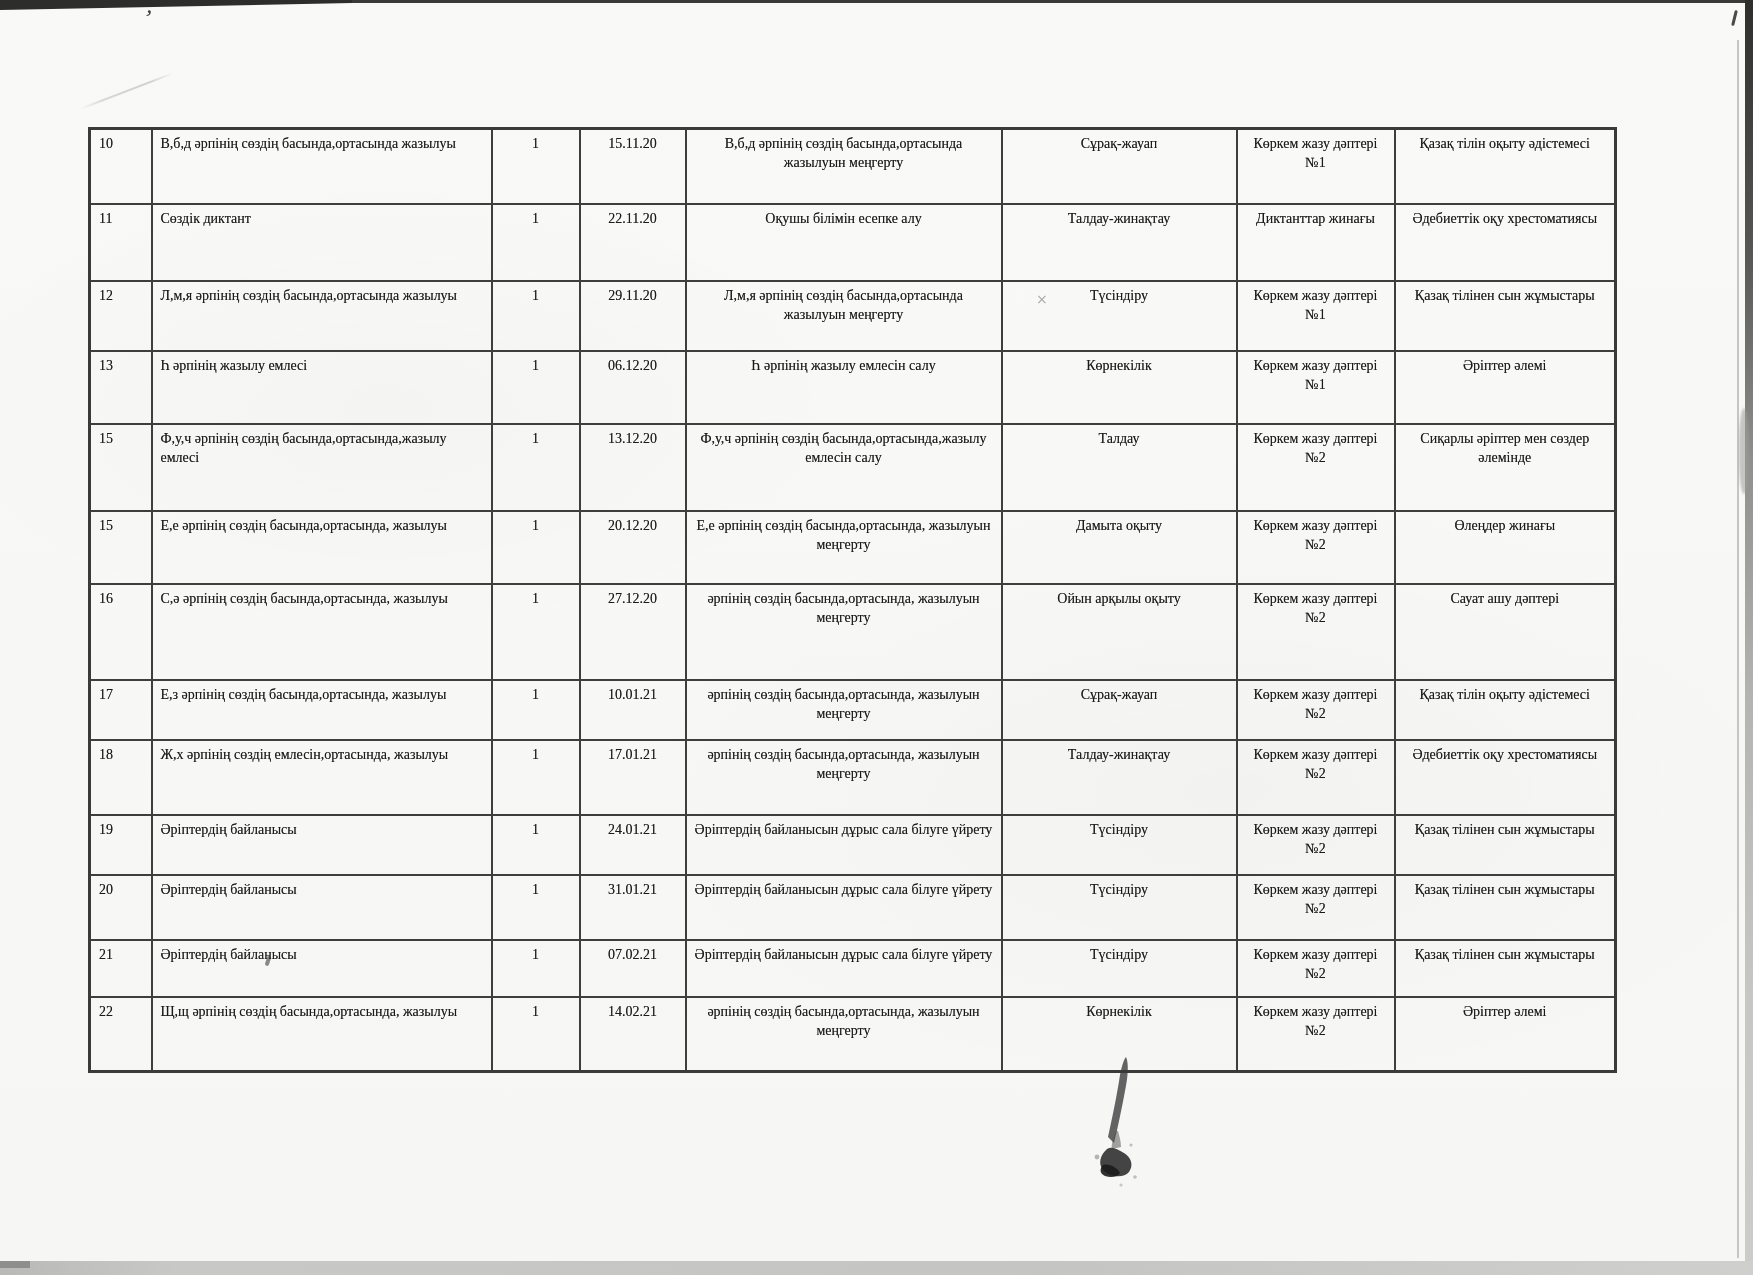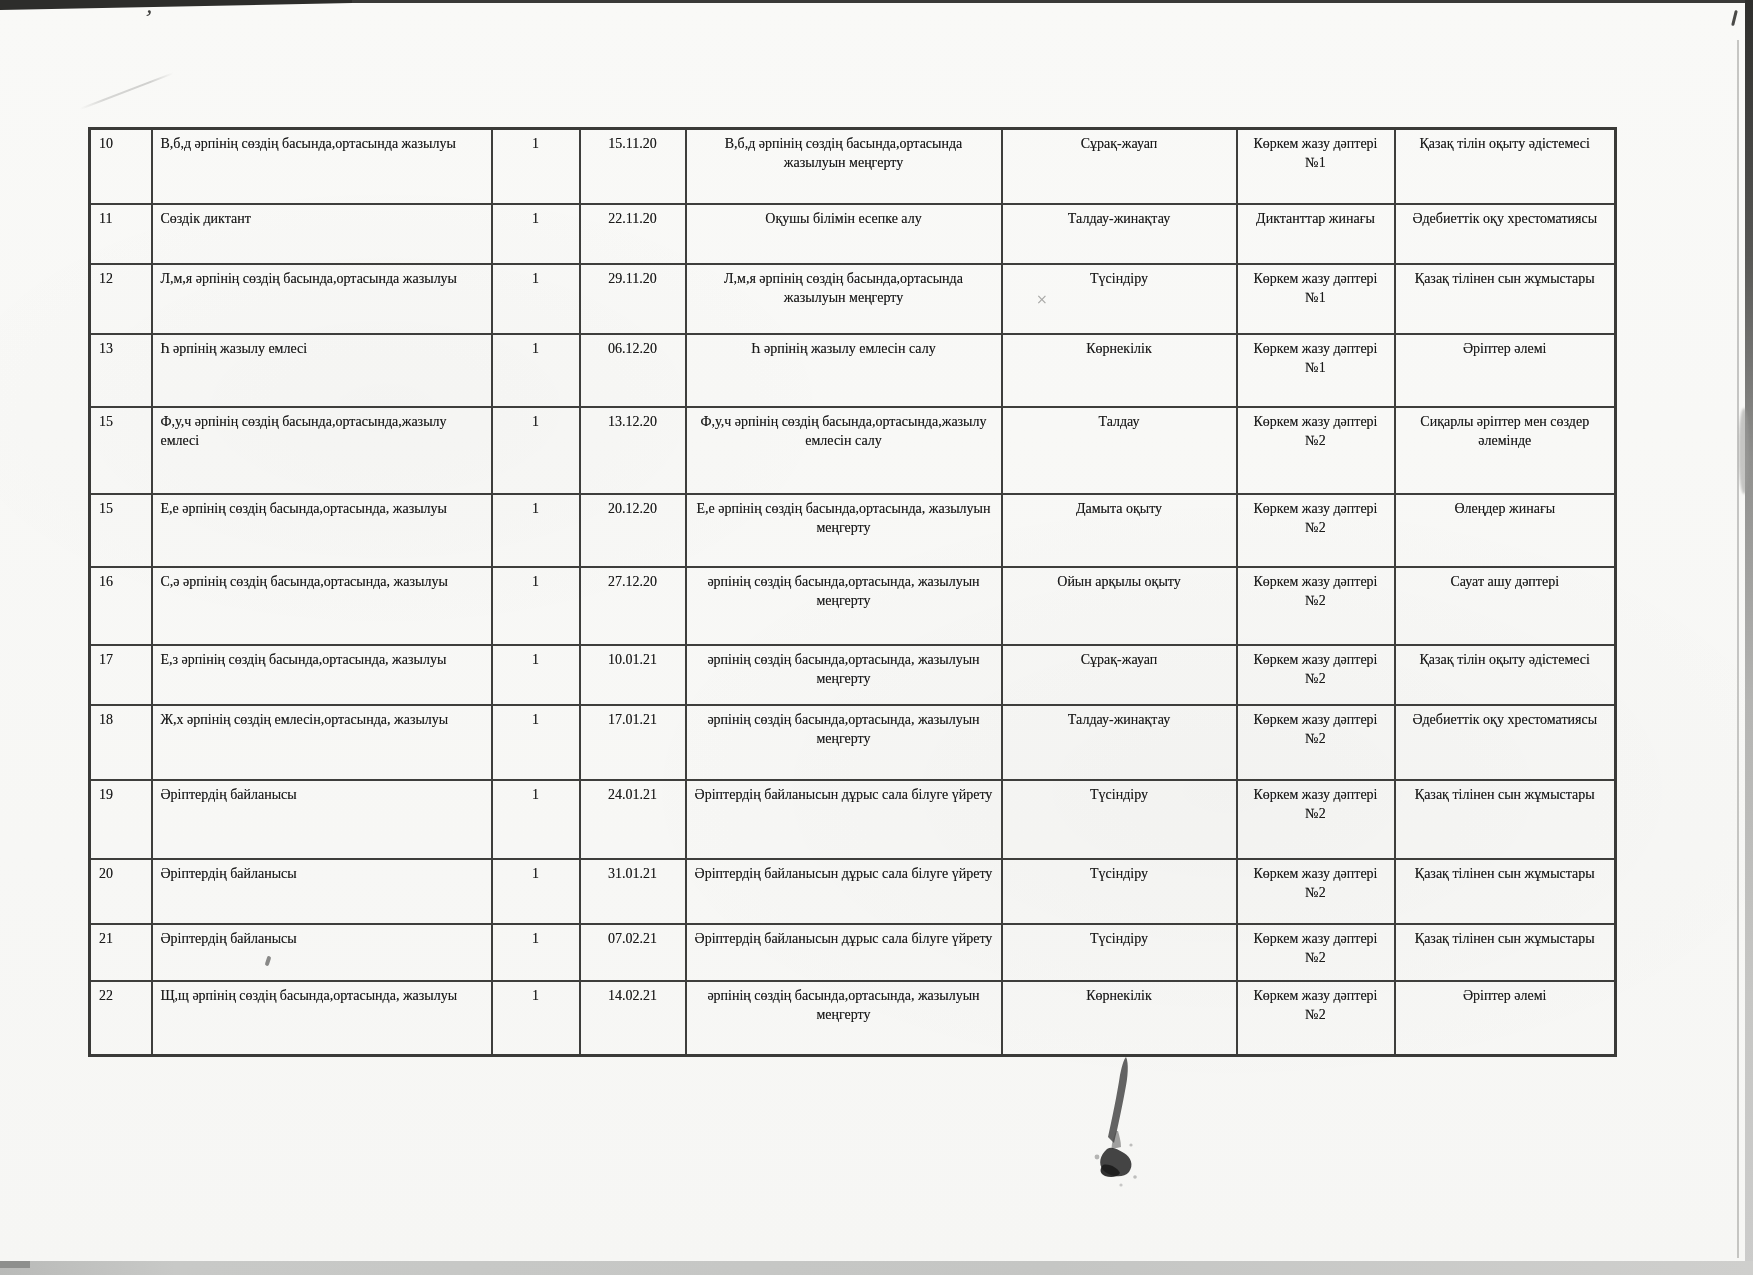--- a/index.html
+++ b/index.html
@@ -87,21 +87,21 @@
         <tr style="height: 75px;">
     <td class="c-num">10</td>
     <td class="c-topic">В,б,д әрпінің сөздің басында,ортасында жазылуы</td>
     <td class="c-hours">1</td>
     <td class="c-date">15.11.20</td>
     <td class="c-obj">В,б,д әрпінің сөздің басында,ортасында жазылуын меңгерту</td>
     <td class="c-method">Сұрақ-жауап</td>
     <td class="c-res">Көркем жазу дәптері №1</td>
     <td class="c-lit">Қазақ тілін оқыту әдістемесі</td>
   </tr>
-        <tr style="height: 60px;">
+        <tr style="height: 77px;">
     <td class="c-num">11</td>
     <td class="c-topic">Сөздік диктант</td>
     <td class="c-hours">1</td>
     <td class="c-date">22.11.20</td>
     <td class="c-obj">Оқушы білімін есепке алу</td>
     <td class="c-method">Талдау-жинақтау</td>
     <td class="c-res">Диктанттар жинағы</td>
     <td class="c-lit">Әдебиеттік оқу хрестоматиясы</td>
   </tr>
         <tr style="height: 70px;">
@@ -137,21 +137,21 @@
         <tr style="height: 73px;">
     <td class="c-num">15</td>
     <td class="c-topic">Е,е әрпінің сөздің басында,ортасында, жазылуы</td>
     <td class="c-hours">1</td>
     <td class="c-date">20.12.20</td>
     <td class="c-obj">Е,е әрпінің сөздің басында,ортасында, жазылуын меңгерту</td>
     <td class="c-method">Дамыта оқыту</td>
     <td class="c-res">Көркем жазу дәптері №2</td>
     <td class="c-lit">Өлеңдер жинағы</td>
   </tr>
-        <tr style="height: 78px;">
+        <tr style="height: 96px;">
     <td class="c-num">16</td>
     <td class="c-topic">С,ә әрпінің сөздің басында,ортасында, жазылуы</td>
     <td class="c-hours">1</td>
     <td class="c-date">27.12.20</td>
     <td class="c-obj">әрпінің сөздің басында,ортасында, жазылуын меңгерту</td>
     <td class="c-method">Ойын арқылы оқыту</td>
     <td class="c-res">Көркем жазу дәптері №2</td>
     <td class="c-lit">Сауат ашу дәптері</td>
   </tr>
         <tr style="height: 60px;">
@@ -167,21 +167,21 @@
         <tr style="height: 75px;">
     <td class="c-num">18</td>
     <td class="c-topic">Ж,х әрпінің сөздің емлесін,ортасында, жазылуы</td>
     <td class="c-hours">1</td>
     <td class="c-date">17.01.21</td>
     <td class="c-obj">әрпінің сөздің басында,ортасында, жазылуын меңгерту</td>
     <td class="c-method">Талдау-жинақтау</td>
     <td class="c-res">Көркем жазу дәптері №2</td>
     <td class="c-lit">Әдебиеттік оқу хрестоматиясы</td>
   </tr>
-        <tr style="height: 79px;">
+        <tr style="height: 60px;">
     <td class="c-num">19</td>
     <td class="c-topic">Әріптердің байланысы</td>
     <td class="c-hours">1</td>
     <td class="c-date">24.01.21</td>
     <td class="c-obj">Әріптердің байланысын дұрыс сала білуге үйрету</td>
     <td class="c-method">Түсіндіру</td>
     <td class="c-res">Көркем жазу дәптері №2</td>
     <td class="c-lit">Қазақ тілінен сын жұмыстары</td>
   </tr>
         <tr style="height: 65px;">

